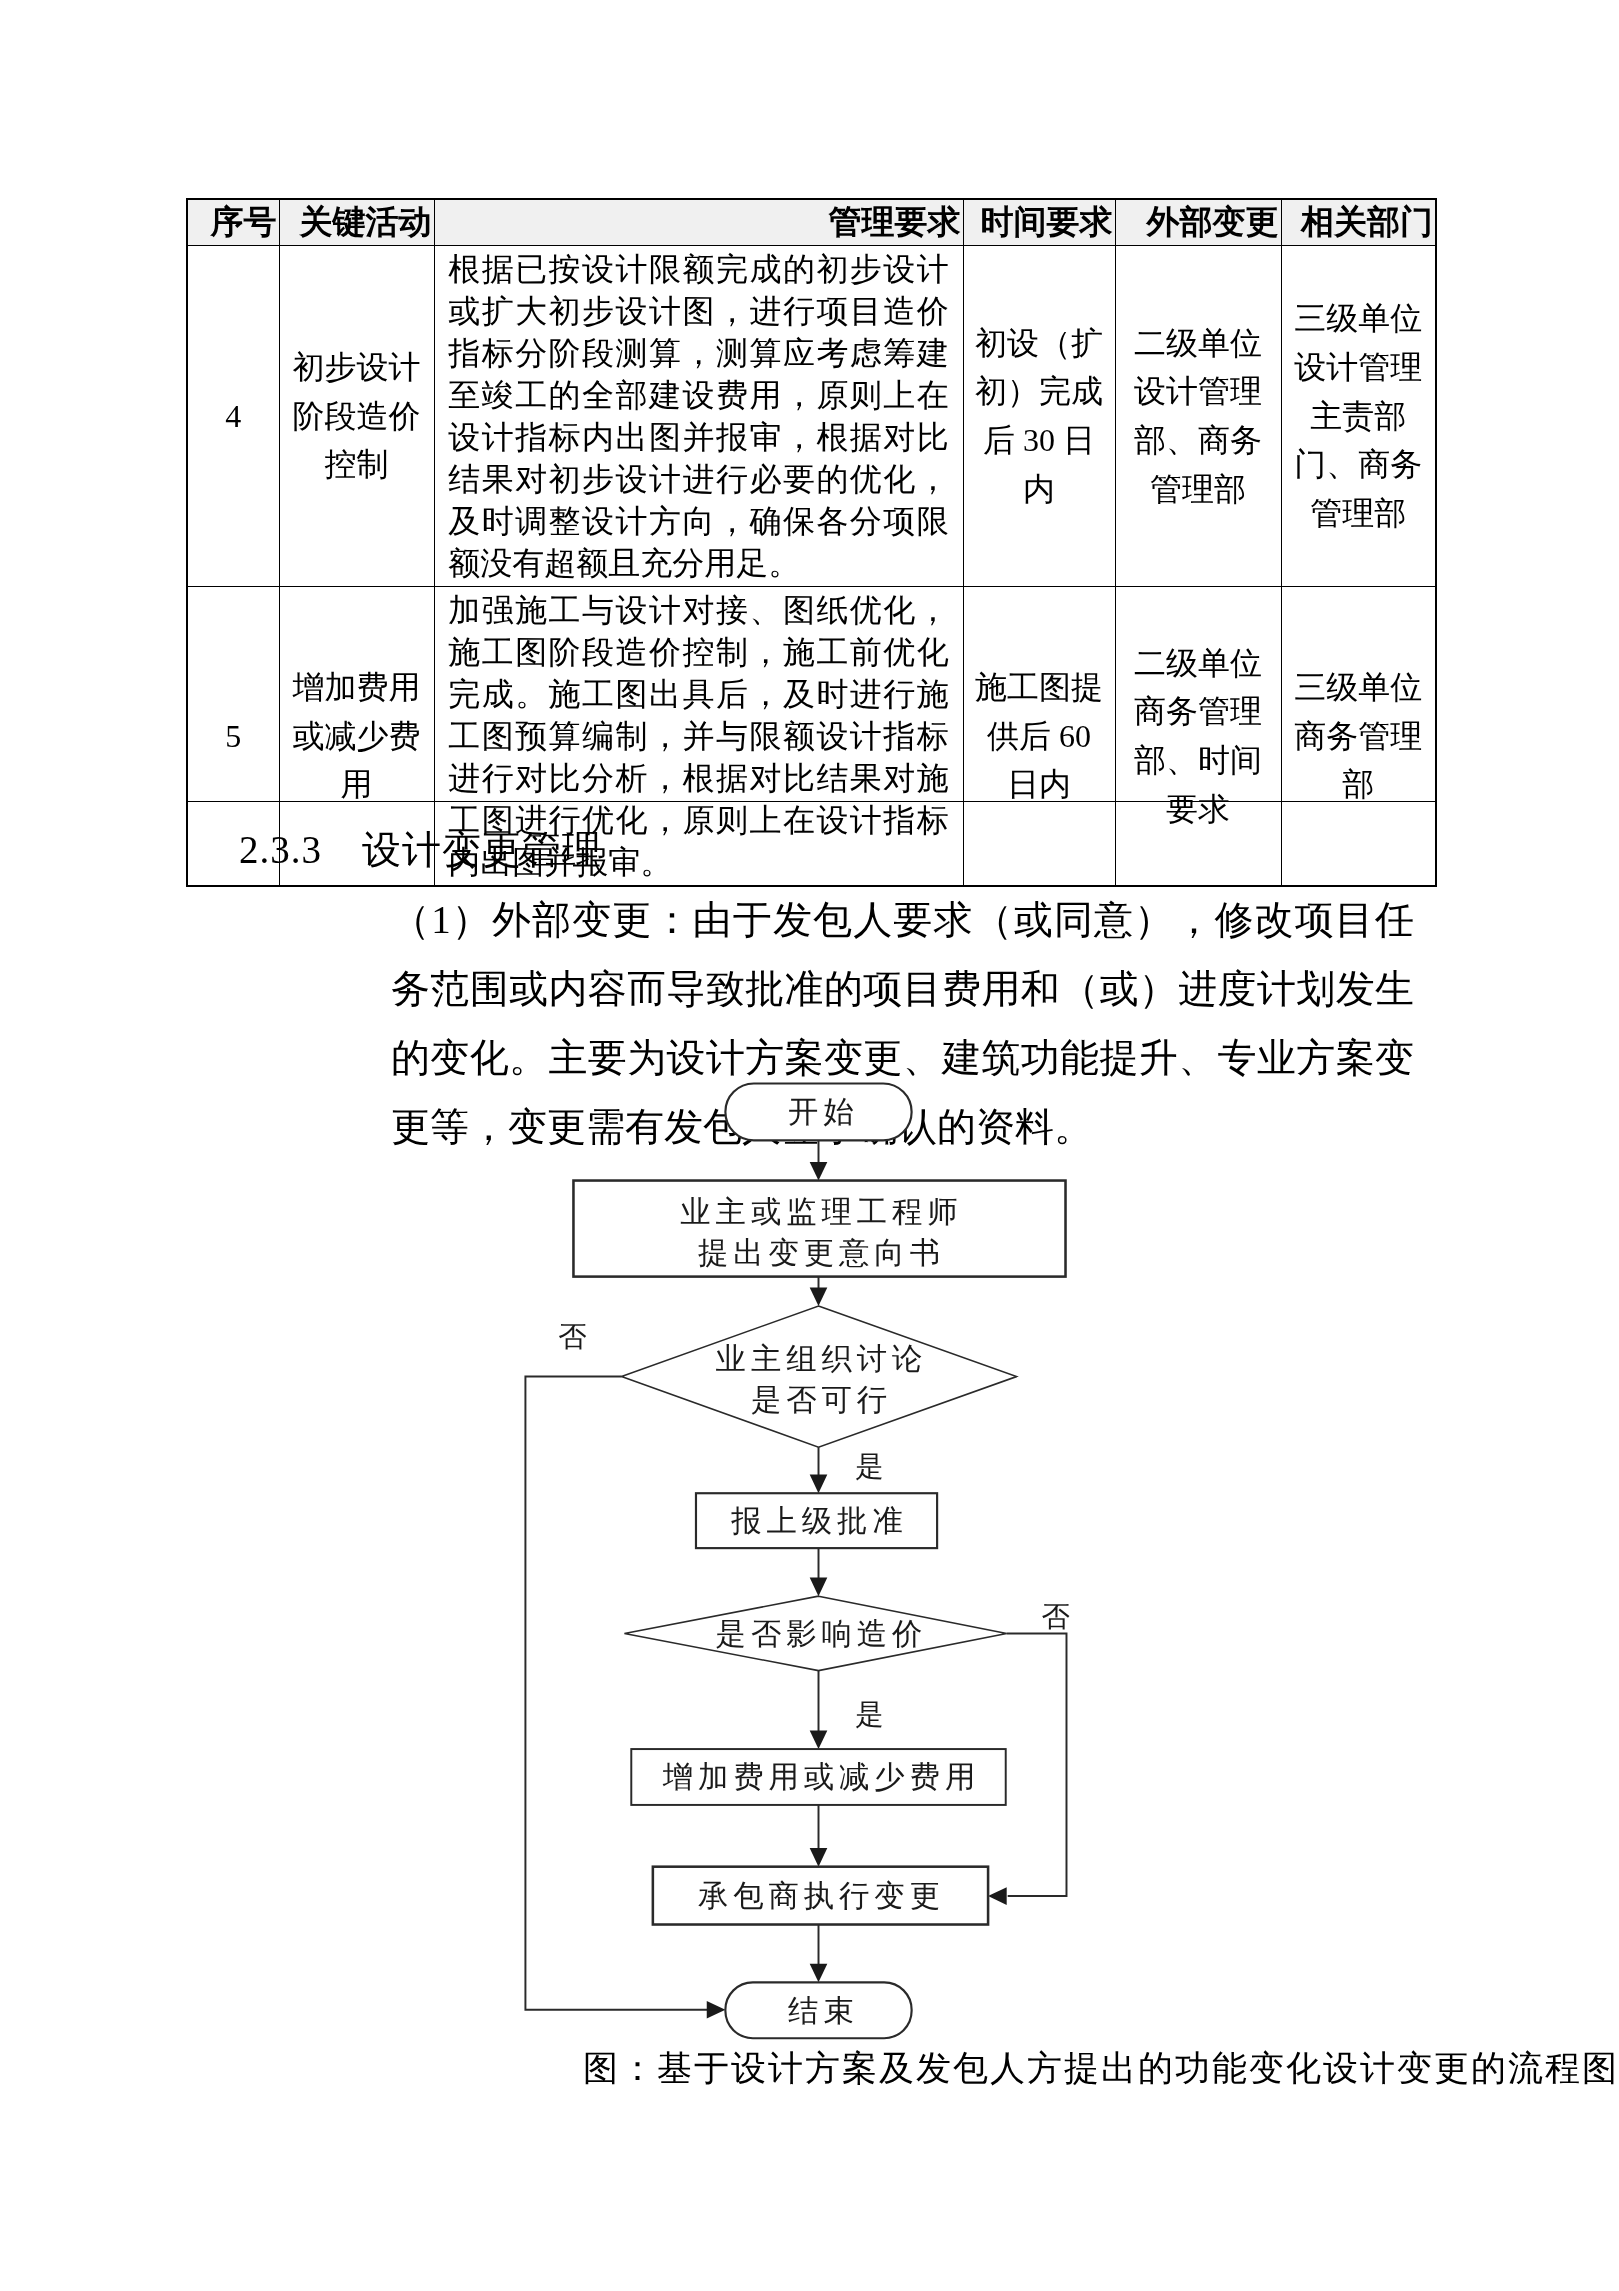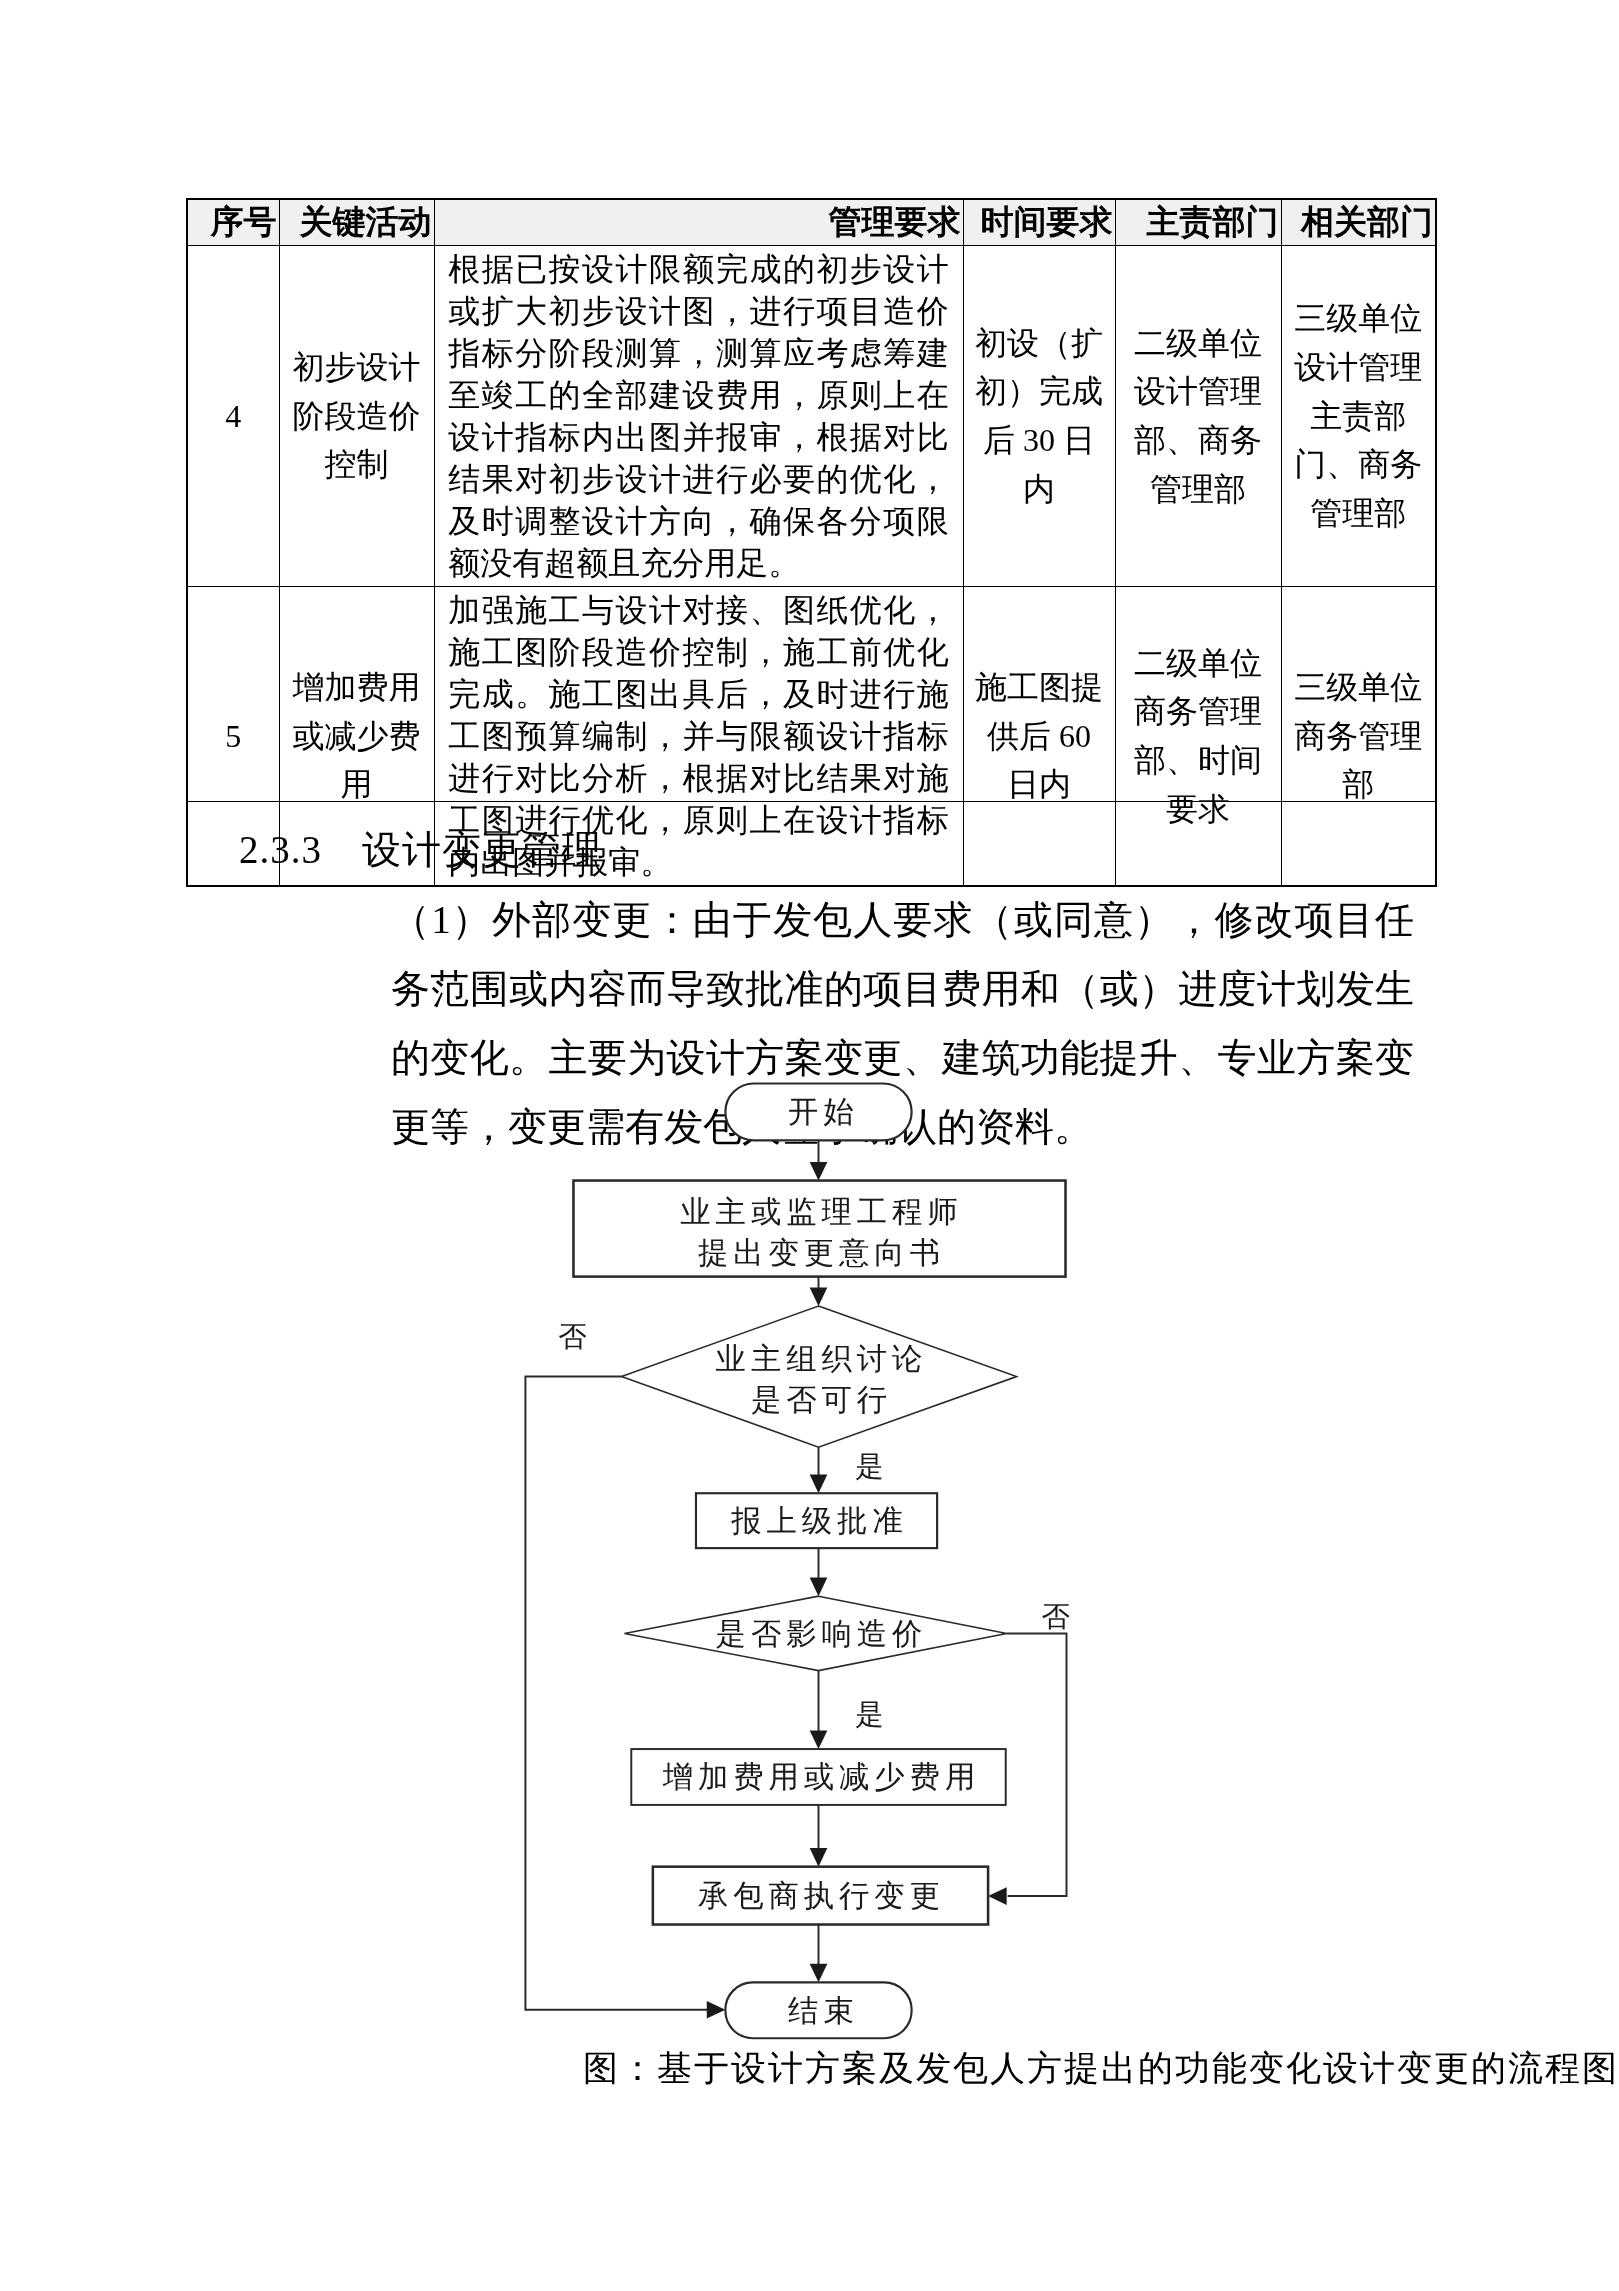--- a/index.html
+++ b/index.html
@@ -81,21 +81,21 @@
       <col style="width:152px">
         <col style="width:166px">
         <col style="width:155px">
     </colgroup>
     <thead>
       <tr>
         <th>序号</th>
         <th>关键活动</th>
         <th>管理要求</th>
         <th>时间要求</th>
-        <th>主责部门</th>
+        <th>外部变更</th>
         <th>相关部门</th>
       </tr>
     </thead>
     <tbody>
       <tr class="row-4">
         <td class="c">4</td>
         <td class="c">初步设计阶段造价控制</td>
         <td class="req">根据已按设计限额完成的初步设计或扩大初步设计图，进行项目造价指标分阶段测算，测算应考虑筹建至竣工的全部建设费用，原则上在设计指标内出图并报审，根据对比结果对初步设计进行必要的优化，及时调整设计方向，确保各分项限额没有超额且充分用足。</td>
         <td class="c">初设（扩初）完成后 30 日内</td>
         <td class="c">二级单位设计管理部、商务管理部</td>

